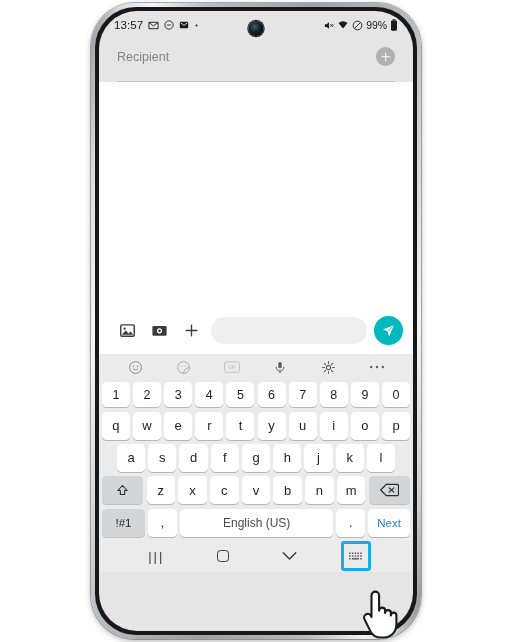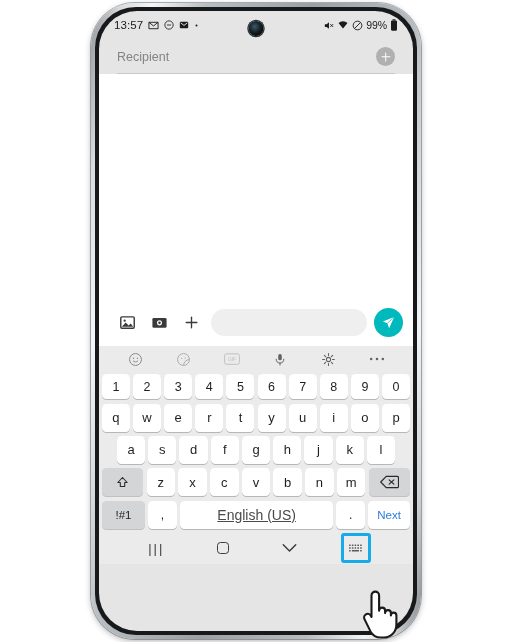--- a/index.html
+++ b/index.html
@@ -62,21 +62,21 @@
     padding: 6px 18px 10px 18px;
   }
   .back-chevron { width: 14px; height: 22px; flex: none; cursor: pointer; }
   .screen-title { font-size: 14.5px; color: #1a1a1a; letter-spacing: .1px; }
 
   
   .recipient-row {
     margin: 8px 18px 0 18px;
     display: flex; align-items: center;
     border-bottom: 1.2px solid #c8c8c8;
-    padding-bottom: 7px;
+    padding-bottom: 15px;
   }
   .recipient-input {
     flex: 1; border: 0; outline: 0; background: transparent;
     font-family: inherit; font-size: 12.5px; color: #222;
     padding: 2px 0;
   }
   .recipient-input::placeholder { color: #848484; }
   .add-recipient {
     width: 19px; height: 19px; border-radius: 50%;
     background: #b0b0b0; position: relative; flex: none; cursor: pointer;
@@ -126,21 +126,21 @@
     box-shadow: 0 1px 0.6px rgba(0,0,0,.22);
     flex: 1 1 0; min-width: 0;
   }
   .key.num { height: 25px; font-size: 12.5px; }
   .key.fn {
     background: #d3d5d7; box-shadow: 0 1px 0.6px rgba(0,0,0,.18);
   }
   .key.shift, .key.bksp { flex: 1.45 1 0; }
   .key.sym { flex: 1.32 1 0; font-size: 11.5px; }
   .key.comma, .key.period { flex: .88 1 0; font-size: 12px; }
-  .key.space { flex: 4.7 1 0; font-size: 14px; color: #4a4a4a; text-decoration: underline; }
+  .key.space { flex: 4.7 1 0; font-size: 12px; color: #4a4a4a; }
   .key.next { flex: 1.28 1 0; color: #2c7de0; font-size: 11.5px; }
 
   
   .nav-bar {
     display: flex; align-items: center; height: 30px;
     background: #ebebeb; padding: 0 24px 1px 24px; position: relative;
   }
   .nav-item { flex: 1; display: flex; align-items: center; justify-content: center; cursor: pointer; }
   .nav-recents { letter-spacing: 2px; font-size: 13px; color: #3b3b3b; }
   .nav-home-sq { width: 12px; height: 12px; border: 1.5px solid #3b3b3b; border-radius: 3.5px; }

